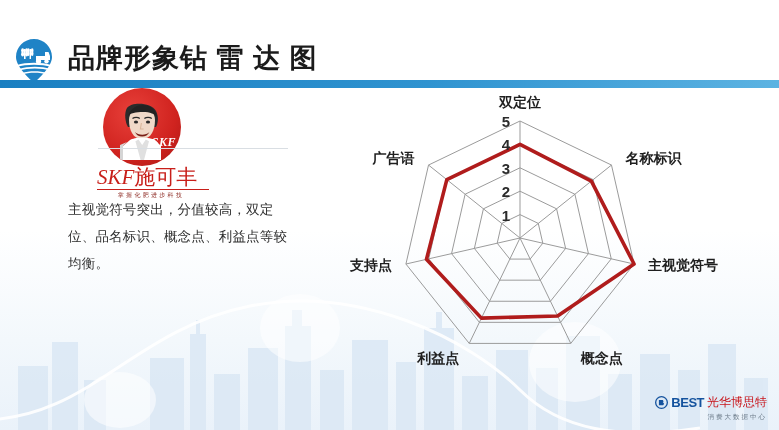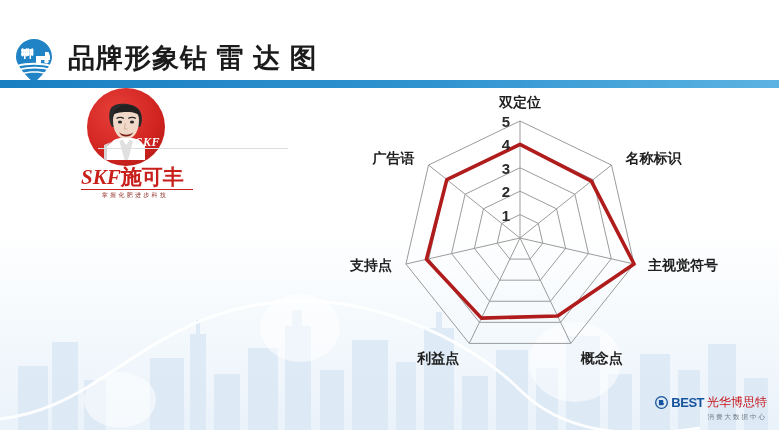--- a/index.html
+++ b/index.html
@@ -56,21 +56,21 @@
   }
 
   
   .brand-block {
     position: absolute; left: 78px; top: 88px;
     width: 210px;
   }
   .brand-logo {
     position: relative;
     width: 120px; height: 100px;
-    margin-left: 3px;
+    margin-left: 19px;
   }
   .brand-circle {
     position: absolute; left: 6px; top: 0;
     width: 78px; height: 78px;
     border-radius: 50%;
     background: radial-gradient(circle at 38% 32%, #e8403a 0%, #d0231f 60%, #a81714 100%);
     overflow: hidden;
   }
   .face {
     position: absolute; left: 50%; top: 52%;
@@ -86,21 +86,21 @@
     color: #ffffff;
     letter-spacing: 0.5px;
   }
   .brand-wordmark {
     position: absolute; left: 0; top: 78px;
     width: 118px;
   }
   .wm-main {
     font-family: "Liberation Serif", serif;
     font-style: italic;
-    font-weight: bold;
+    font-weight: normal;
     font-size: 21px;
     color: #c81f1a;
     letter-spacing: 0px;
     white-space: nowrap;
     line-height: 22px;
   }
   .wm-main .cn { font-style: normal; font-family: "Liberation Sans", sans-serif; }
   .wm-sub {
     margin-top: 1px;
     font-size: 6px;
@@ -273,20 +273,21 @@
         <div class="skf-mark">SKF</div>
       </div>
       <div class="brand-wordmark">
         <div class="wm-main"><span>SKF</span><span class="cn">施可丰</span></div>
         <div class="wm-rule"></div>
         <div class="wm-sub">掌握化肥进步科技</div>
       </div>
     </div>
   </div>
   <div class="brand-hrule"></div>
+  <div class="brand-desc">主视觉符号突出，分值较高，双定位、品名标识、概念点、利益点等较均衡。</div>
 
   <div class="radar-wrap">
     <svg class="radar-svg" width="430" height="310" viewBox="0 0 430 310">
       <g id="radar-grid">
           <polygon points="180.00,142.60 198.29,151.41 202.81,171.21 190.15,187.08 169.85,187.08 157.19,171.21 161.71,151.41" fill="none" stroke="#9b9b9b" stroke-width="1"></polygon>
           <polygon points="180.00,119.20 216.59,136.82 225.63,176.41 200.31,208.17 159.69,208.17 134.37,176.41 143.41,136.82" fill="none" stroke="#9b9b9b" stroke-width="1"></polygon>
           <polygon points="180.00,95.80 234.88,122.23 248.44,181.62 210.46,229.25 149.54,229.25 111.56,181.62 125.12,122.23" fill="none" stroke="#9b9b9b" stroke-width="1"></polygon>
           <polygon points="180.00,72.40 253.18,107.64 271.25,186.83 220.61,250.33 139.39,250.33 88.75,186.83 106.82,107.64" fill="none" stroke="#9b9b9b" stroke-width="1"></polygon>
           <polygon points="180.00,49.00 271.47,93.05 294.07,192.03 230.76,271.41 129.24,271.41 65.93,192.03 88.53,93.05" fill="none" stroke="#9b9b9b" stroke-width="1"></polygon>
         </g>

